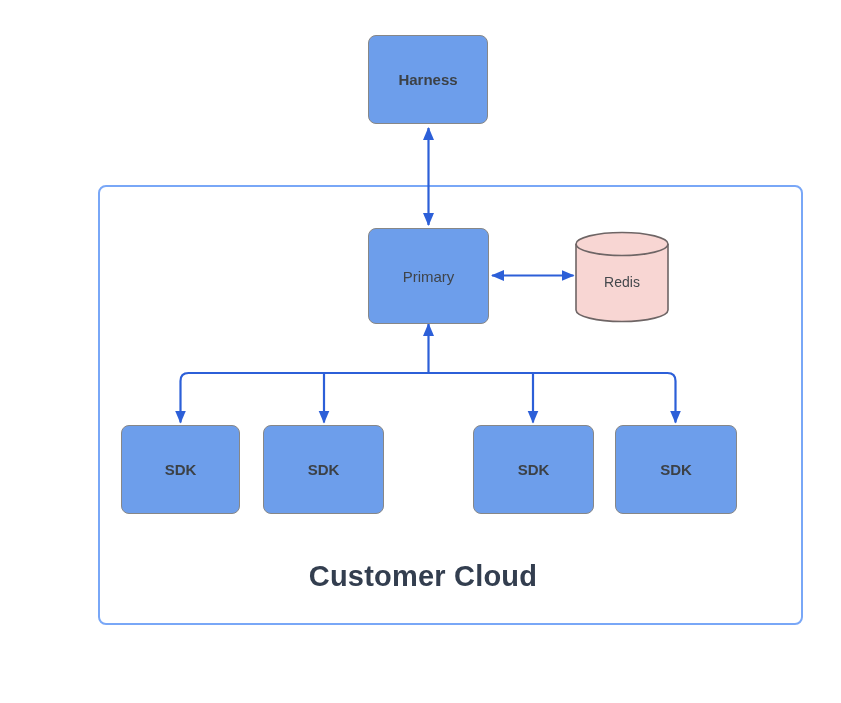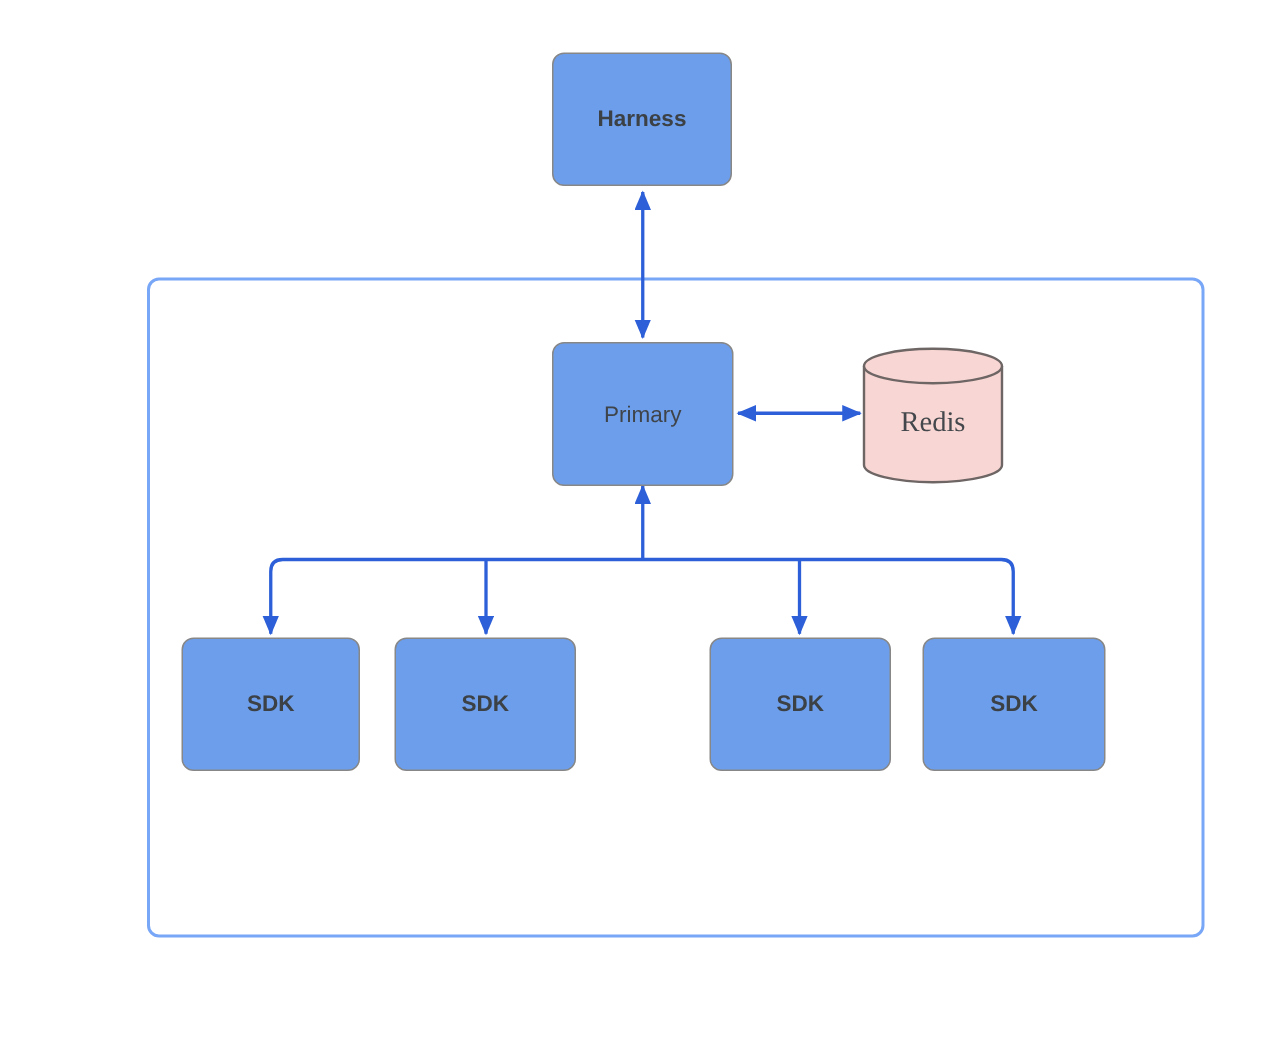--- a/index.html
+++ b/index.html
@@ -58,23 +58,22 @@
   .node-sdk-4   { left: 587px; top: 425px; width: 122px; height: 89px; }
   .redis-label {
     position: absolute;
     left: 548px;
     top: 246px;
     width: 92px;
     height: 72px;
     display: flex;
     align-items: center;
     justify-content: center;
-    font-size: 19px;
+    font-size: 14px;
     color: #44484c;
-    font-family: Liberation Serif, serif;
   }
   .container-title {
     position: absolute;
     left: 145px;
     top: 560px;
     width: 500px;
     text-align: center;
     font-size: 29px;
     font-weight: bold;
     color: #333e4f;
@@ -128,14 +127,15 @@
   <div class="node node-sdk-2">
     <span class="label bold">SDK</span>
   </div>
   <div class="node node-sdk-3">
     <span class="label bold">SDK</span>
   </div>
   <div class="node node-sdk-4">
     <span class="label bold">SDK</span>
   </div>
 
+  <div class="container-title">Customer Cloud</div>
 
 </div>
 
 </body></html>

